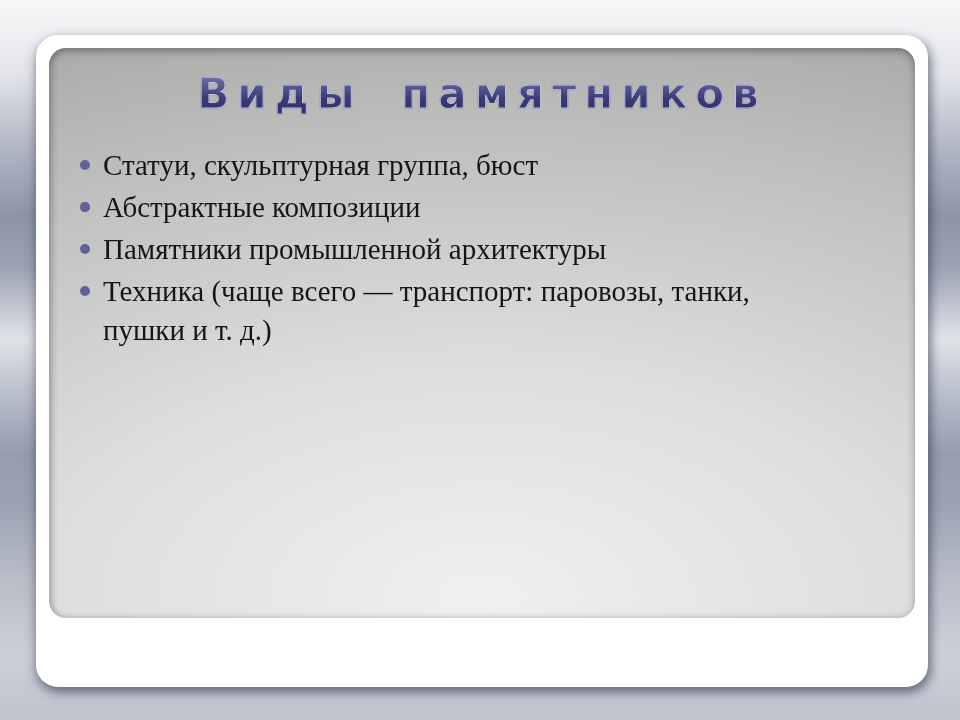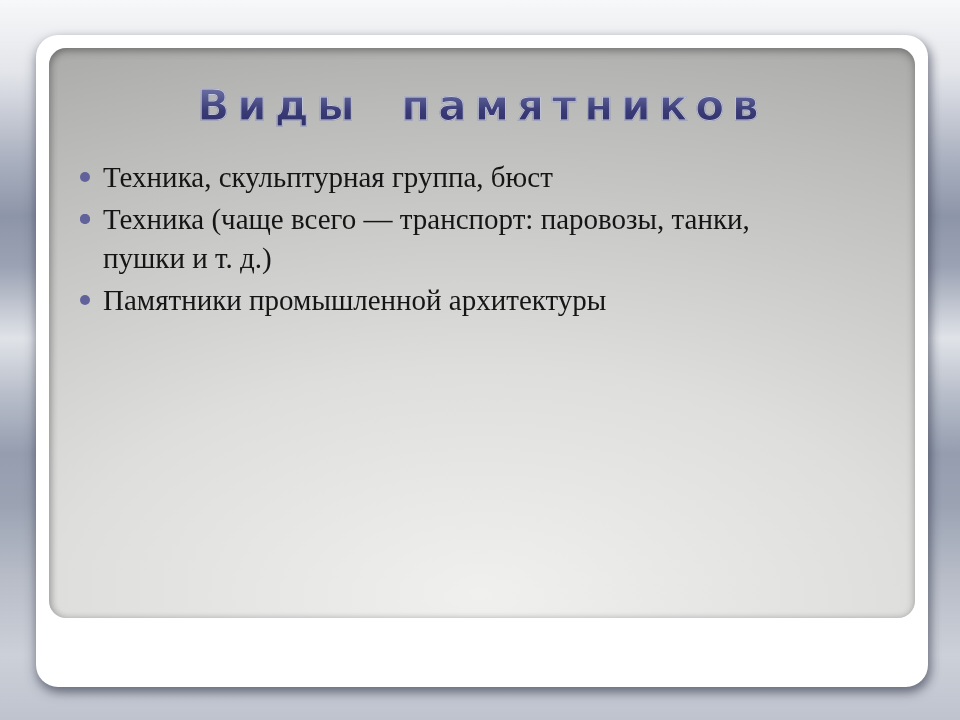--- a/index.html
+++ b/index.html
@@ -41,21 +41,21 @@
     left: 13px; top: 13px;
     width: 866px; height: 570px;
     border-radius: 17px;
     background: radial-gradient(ellipse 130% 105% at 50% 96%,
       #f0f0ef 0%, #dededd 38%, #bcbcbb 80%, #aaaaa9 100%);
     box-shadow: inset 0 3px 8px rgba(0,0,0,0.30), inset 3px 0 6px rgba(0,0,0,0.12);
     overflow: hidden;
   }
 
   .title {
-    margin: 12px;
+    margin: 0;
     padding: 22px 20px 0 20px;
     text-align: center;
     font-family: "DejaVu Sans", sans-serif;
     font-weight: bold;
     font-size: 42px;
     line-height: 1.15;
     letter-spacing: 8px;
     word-spacing: 16px;
     color: var(--title-bottom, #2b2c62);
   }
@@ -100,30 +100,34 @@
 
 <div class="stage">
   <div class="card">
     <div class="panel">
 
       <h1 class="title">Виды памятников</h1>
 
       <ul class="bullets">
         <li>
           <span class="dot"></span>
-          <span>Техника, скульптурная группа, бюст</span>
+          <span>Статуи, скульптурная группа, бюст</span>
         </li>
         <li>
           <span class="dot"></span>
         </li>
         <li>
           <span class="dot"></span>
-          <span>Техника (чаще всего — транспорт: паровозы, танки, пушки и т. д.)</span>
+          <span>Абстрактные композиции</span>
         </li>
         <li>
           <span class="dot"></span>
           <span>Памятники промышленной архитектуры</span>
+        </li>
+        <li>
+          <span class="dot"></span>
+          <span>Техника (чаще всего — транспорт: паровозы, танки, пушки и т. д.)</span>
         </li>
       </ul>
 
     </div>
   </div>
 </div>
 
 </body></html>

